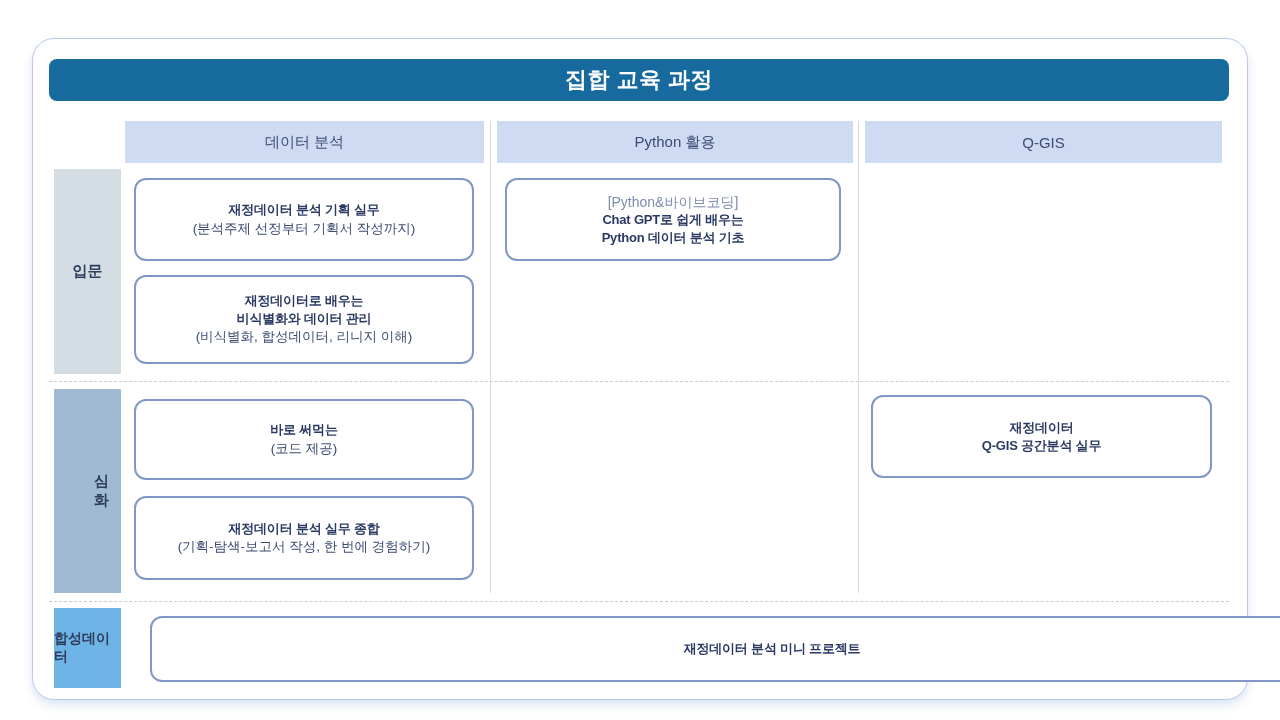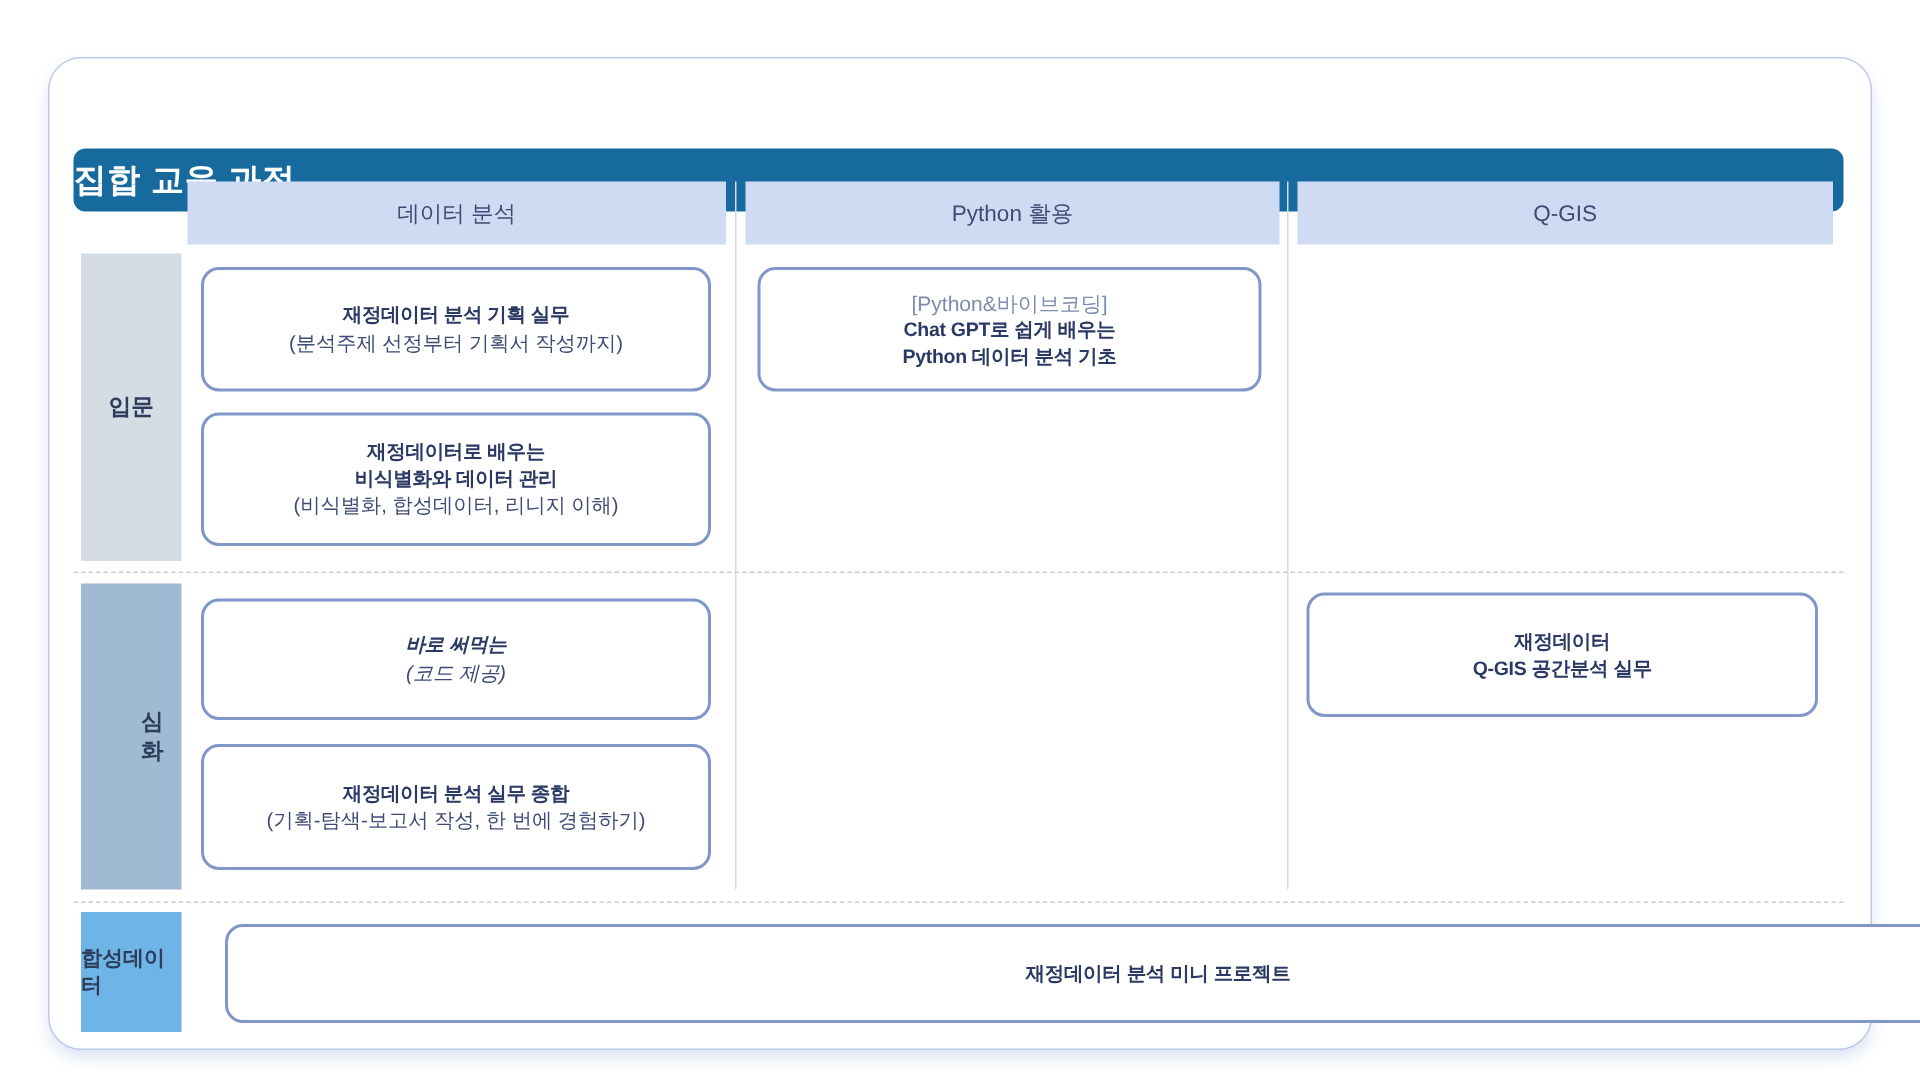--- a/index.html
+++ b/index.html
@@ -20,22 +20,22 @@
   html,body{width:1280px;height:720px;background:#ffffff;overflow:hidden;
     font-family:"Liberation Sans","DejaVu Sans",sans-serif;}
   .card{
     position:absolute;left:32px;top:38px;width:1216px;height:662px;
     background:#ffffff;border:1px solid var(--card-border);border-radius:22px;
     box-shadow:0 5px 10px rgba(140,165,220,0.30);
   }
   .title-bar{
     position:absolute;left:16px;top:20px;width:1180px;height:42px;
     background:var(--header-bg);border-radius:8px;
-    display:flex;align-items:center;
-    color:#ffffff;font-size:22px;font-weight:bold;letter-spacing:.5px;margin-top:40px;
+    display:flex;align-items:center;justify-content:center;
+    color:#ffffff;font-size:22px;font-weight:bold;letter-spacing:.5px;
   }
   .col-header{
     position:absolute;top:82px;height:42px;background:var(--col-header-bg);
     display:flex;align-items:center;justify-content:center;
     color:var(--text-sub);font-size:15px;font-weight:500;
   }
   .col-header.c1{left:92px;width:359px;}
   .col-header.c2{left:464px;width:356px;}
   .col-header.c3{left:832px;width:357px;}
   .vsep{position:absolute;top:82px;height:472px;width:1px;background:var(--divider-solid);}
@@ -57,21 +57,21 @@
     border:2px solid var(--box-border);border-radius:12px;
     display:flex;flex-direction:column;align-items:center;justify-content:center;
     text-align:center;line-height:1.35;padding:4px 10px;
   }
   .course .title{color:var(--text-navy);font-size:13px;font-weight:bold;letter-spacing:-.2px;}
   .course .sub{color:var(--text-sub);font-size:13.5px;font-weight:400;margin-top:1px;}
   .course .tag{color:var(--text-tag);font-size:14px;font-weight:400;}
   .b-intro1{left:101px;top:139px;width:340px;height:83px;}
   .b-intro2{left:101px;top:236px;width:340px;height:89px;}
   .b-python{left:472px;top:139px;width:336px;height:83px;}
-  .b-adv1{left:101px;top:360px;width:340px;height:81px;font-style:italic;}
+  .b-adv1{left:101px;top:360px;width:340px;height:81px;}
   .b-adv2{left:101px;top:457px;width:340px;height:84px;}
   .b-qgis{left:838px;top:356px;width:341px;height:83px;}
   .b-project{left:117px;top:577px;width:1244px;height:66px;}
 </style>
 </head>
 <body>
 
 <div class="card">
 
   <div class="title-bar">

